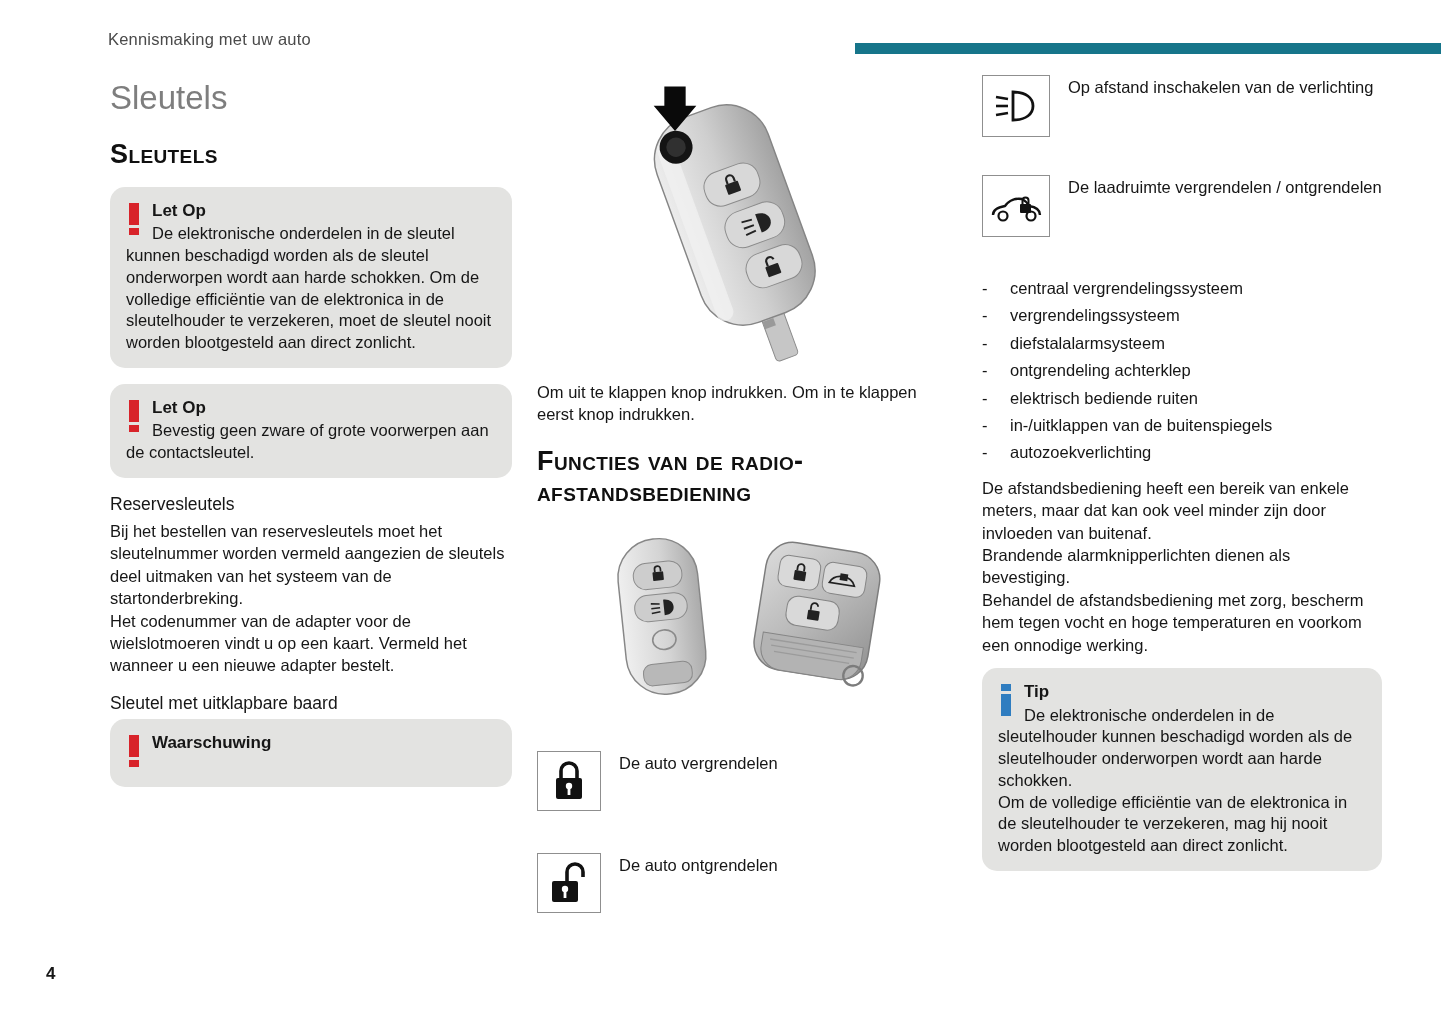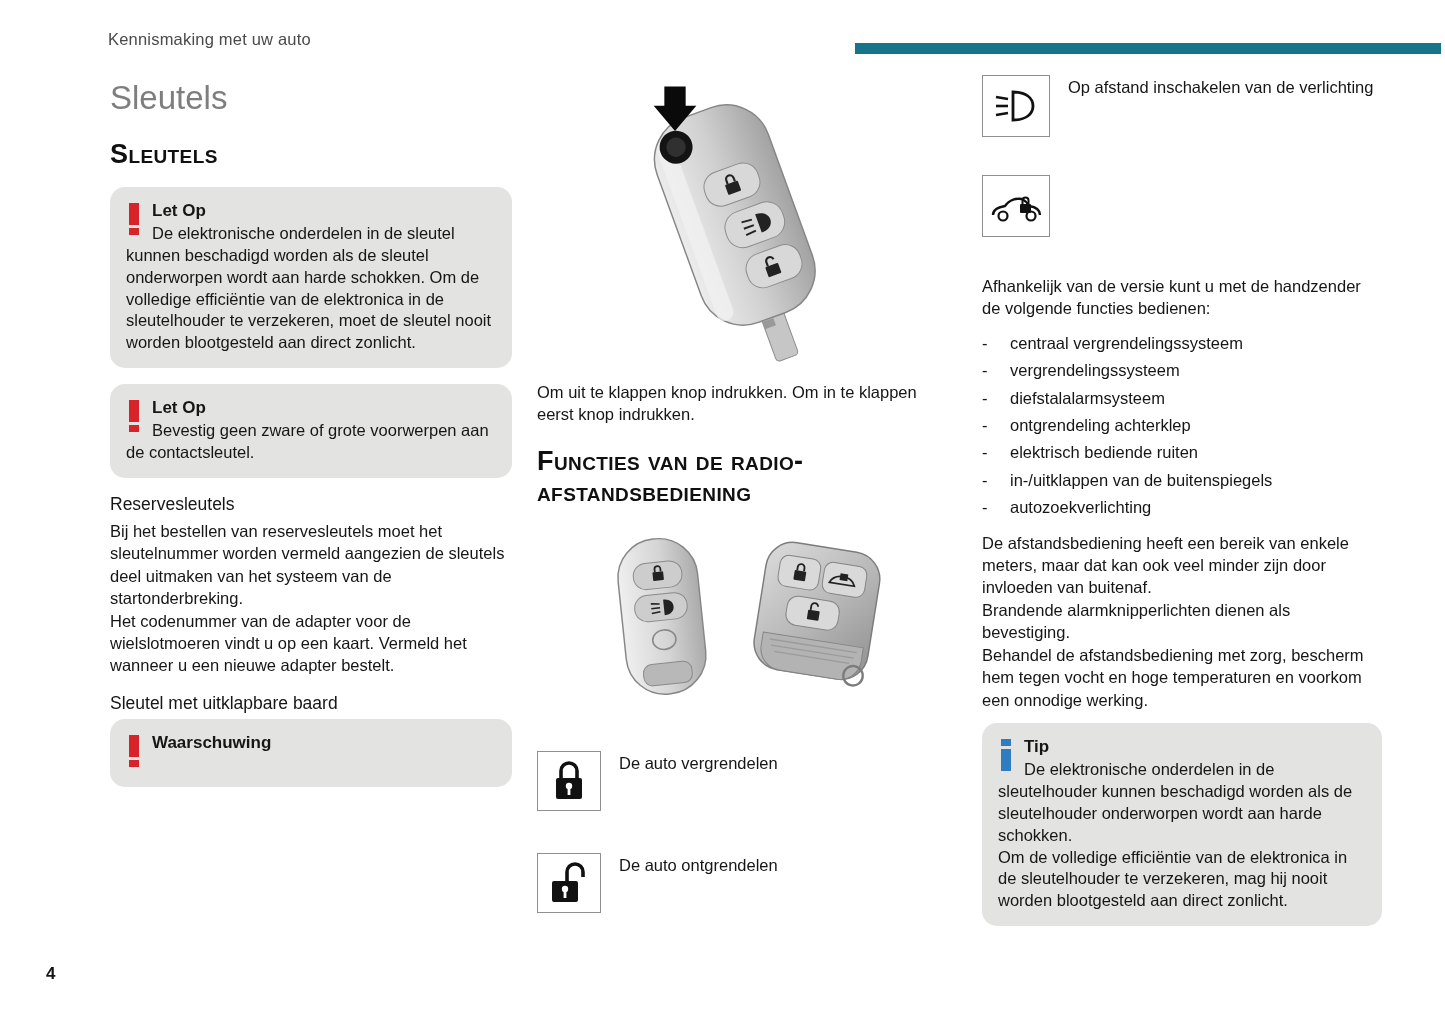--- a/index.html
+++ b/index.html
@@ -212,23 +212,23 @@
     <div class="icon-row icon-row-right">
       <div class="icon-box icon-box-lg">
         <svg width="52" height="36" viewBox="0 0 52 36">
           <path d="M3 27 C3 21 9 19 15 18 C19 12 26 10 32 11 C36 13 38 16 39 18 C46 19 50 22 50 27" fill="none" stroke="#111" stroke-width="2.4"></path>
           <circle cx="13" cy="28" r="4.5" fill="none" stroke="#111" stroke-width="2.2"></circle>
           <circle cx="41" cy="28" r="4.5" fill="none" stroke="#111" stroke-width="2.2"></circle>
           <rect x="30" y="16" width="11" height="9" rx="1" fill="#111"></rect>
           <path d="M32.5 16 v-3.5 a3 3 0 0 1 6 0 V16" fill="none" stroke="#111" stroke-width="2"></path>
         </svg>
       </div>
-    </div>
-
-    <p class="intro">Afhankelijk van de versie kunt u met de handzender de volgende functies bedienen:</p>
+      <div class="icon-label">De laadruimte vergrendelen / ont­grendelen</div>
+    </div>
+
 
     <ul class="func-list">
       <li class="func-item">
           <span>centraal vergrendelingssysteem</span>
         </li>
       <li class="func-item">
           <span>vergrendelingssysteem</span>
         </li>
       <li class="func-item">
           <span>diefstalalarmsysteem</span>

